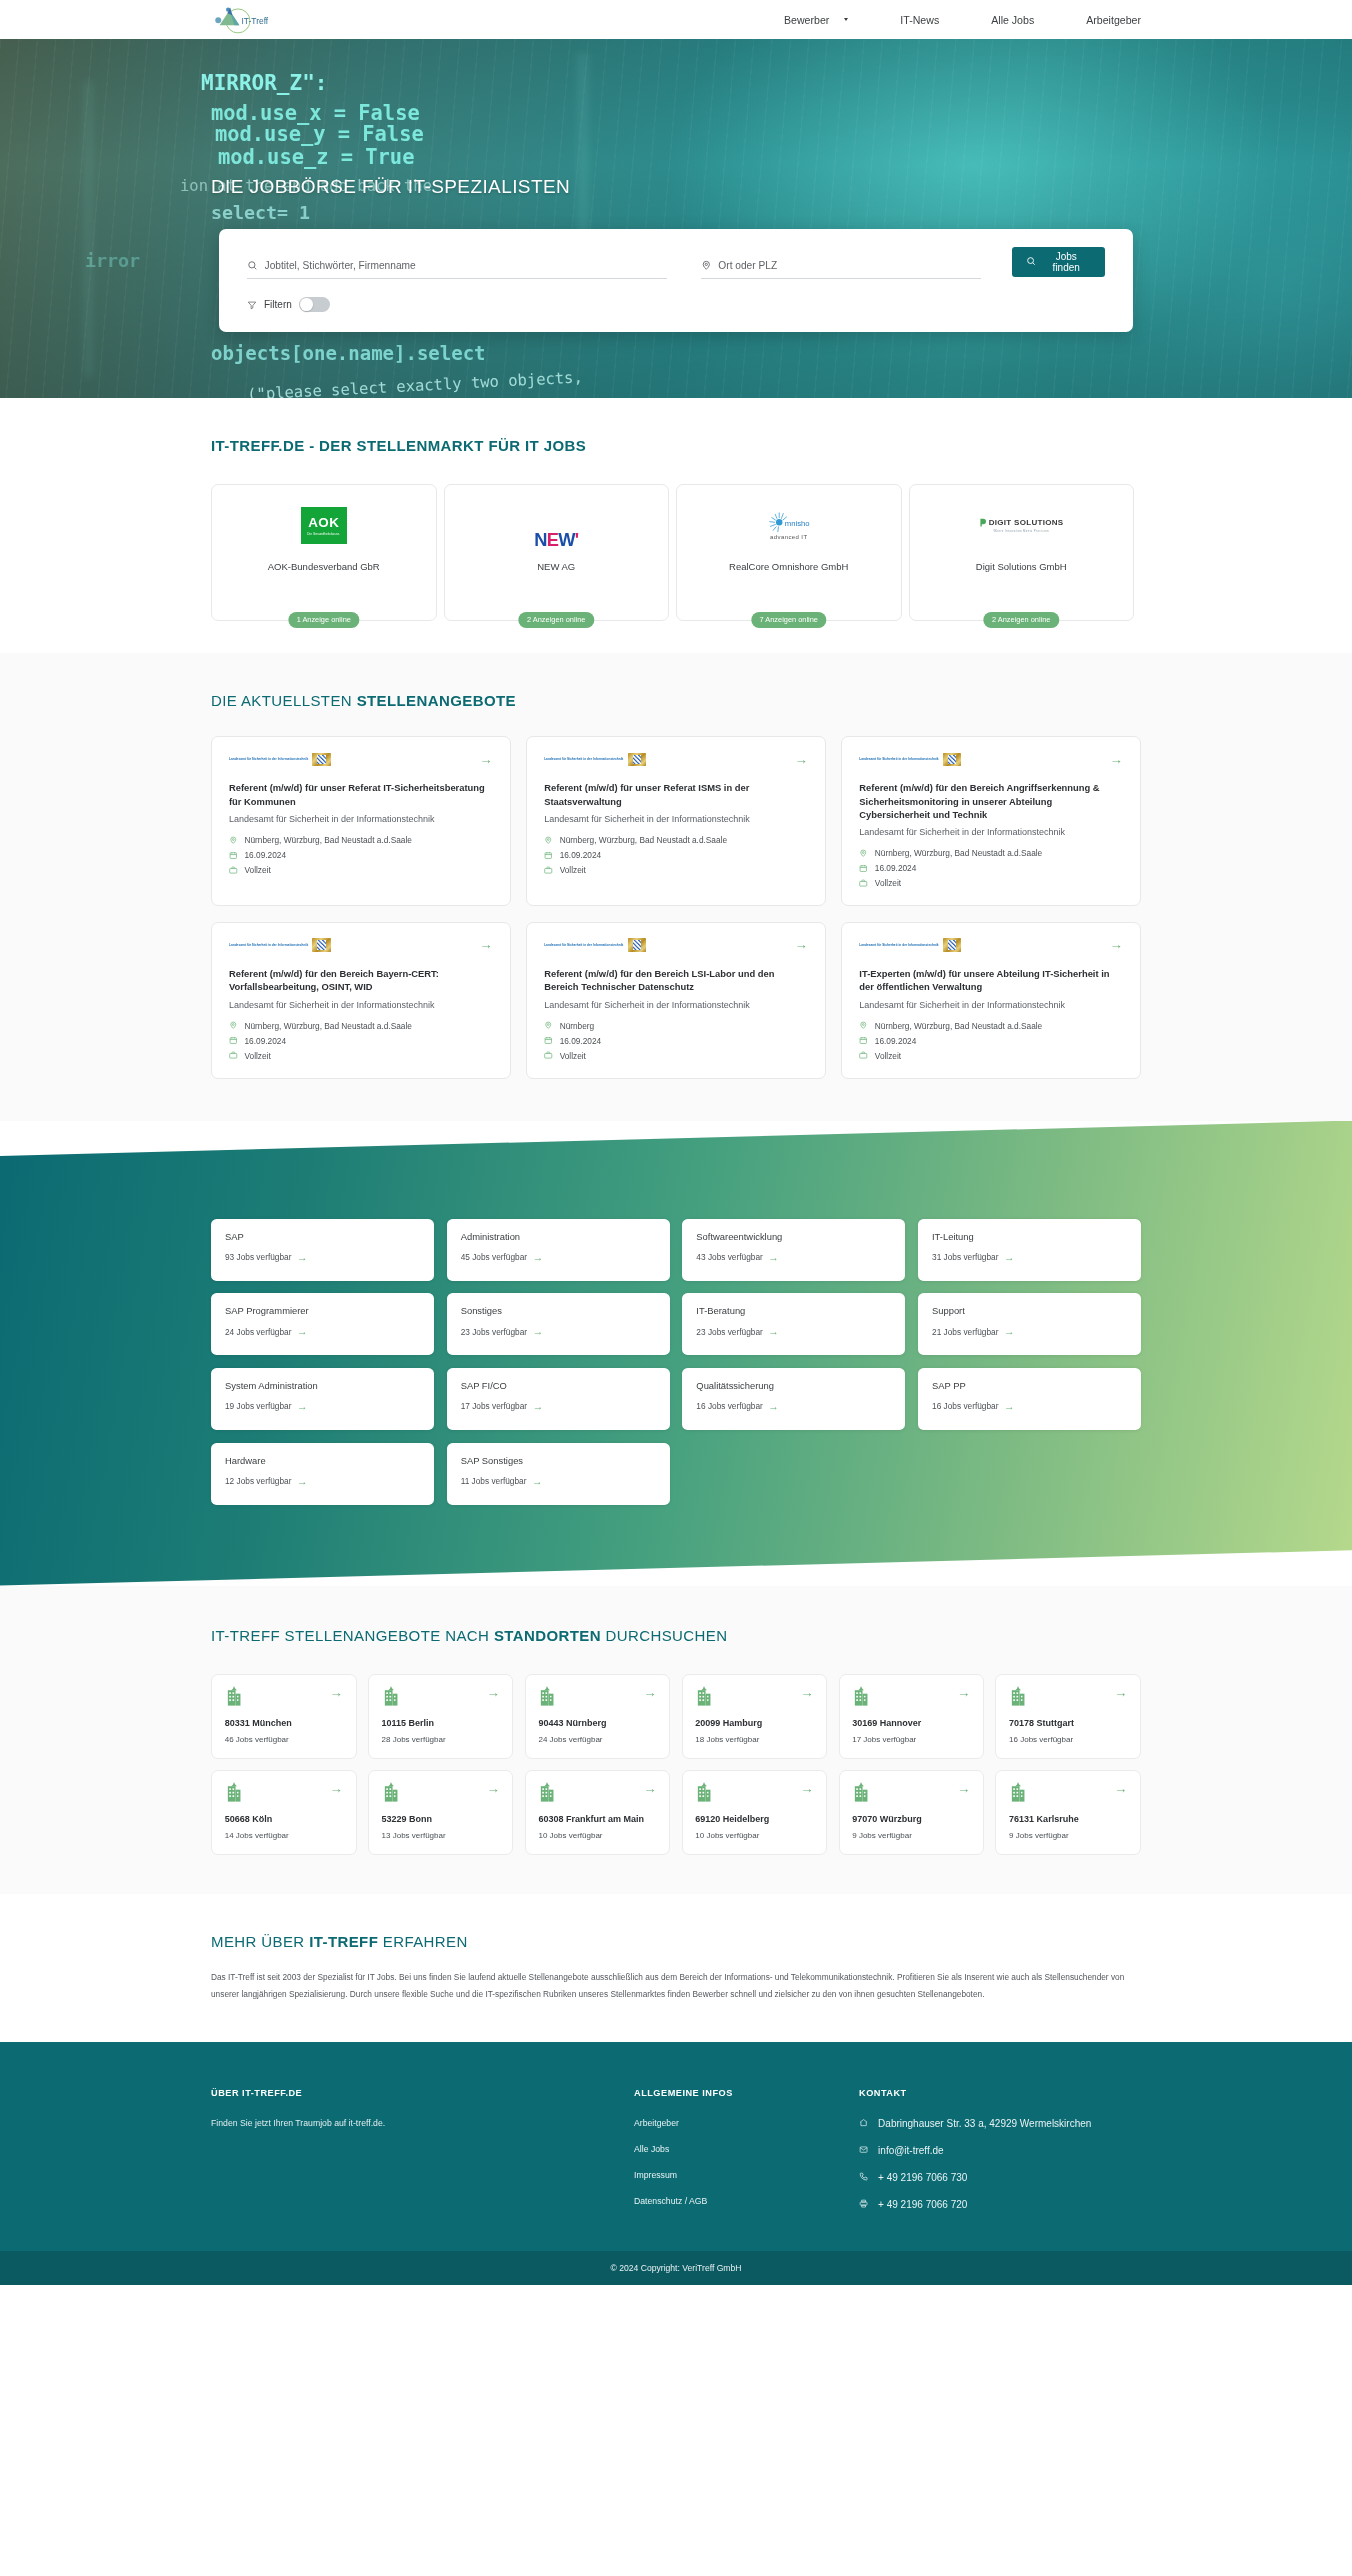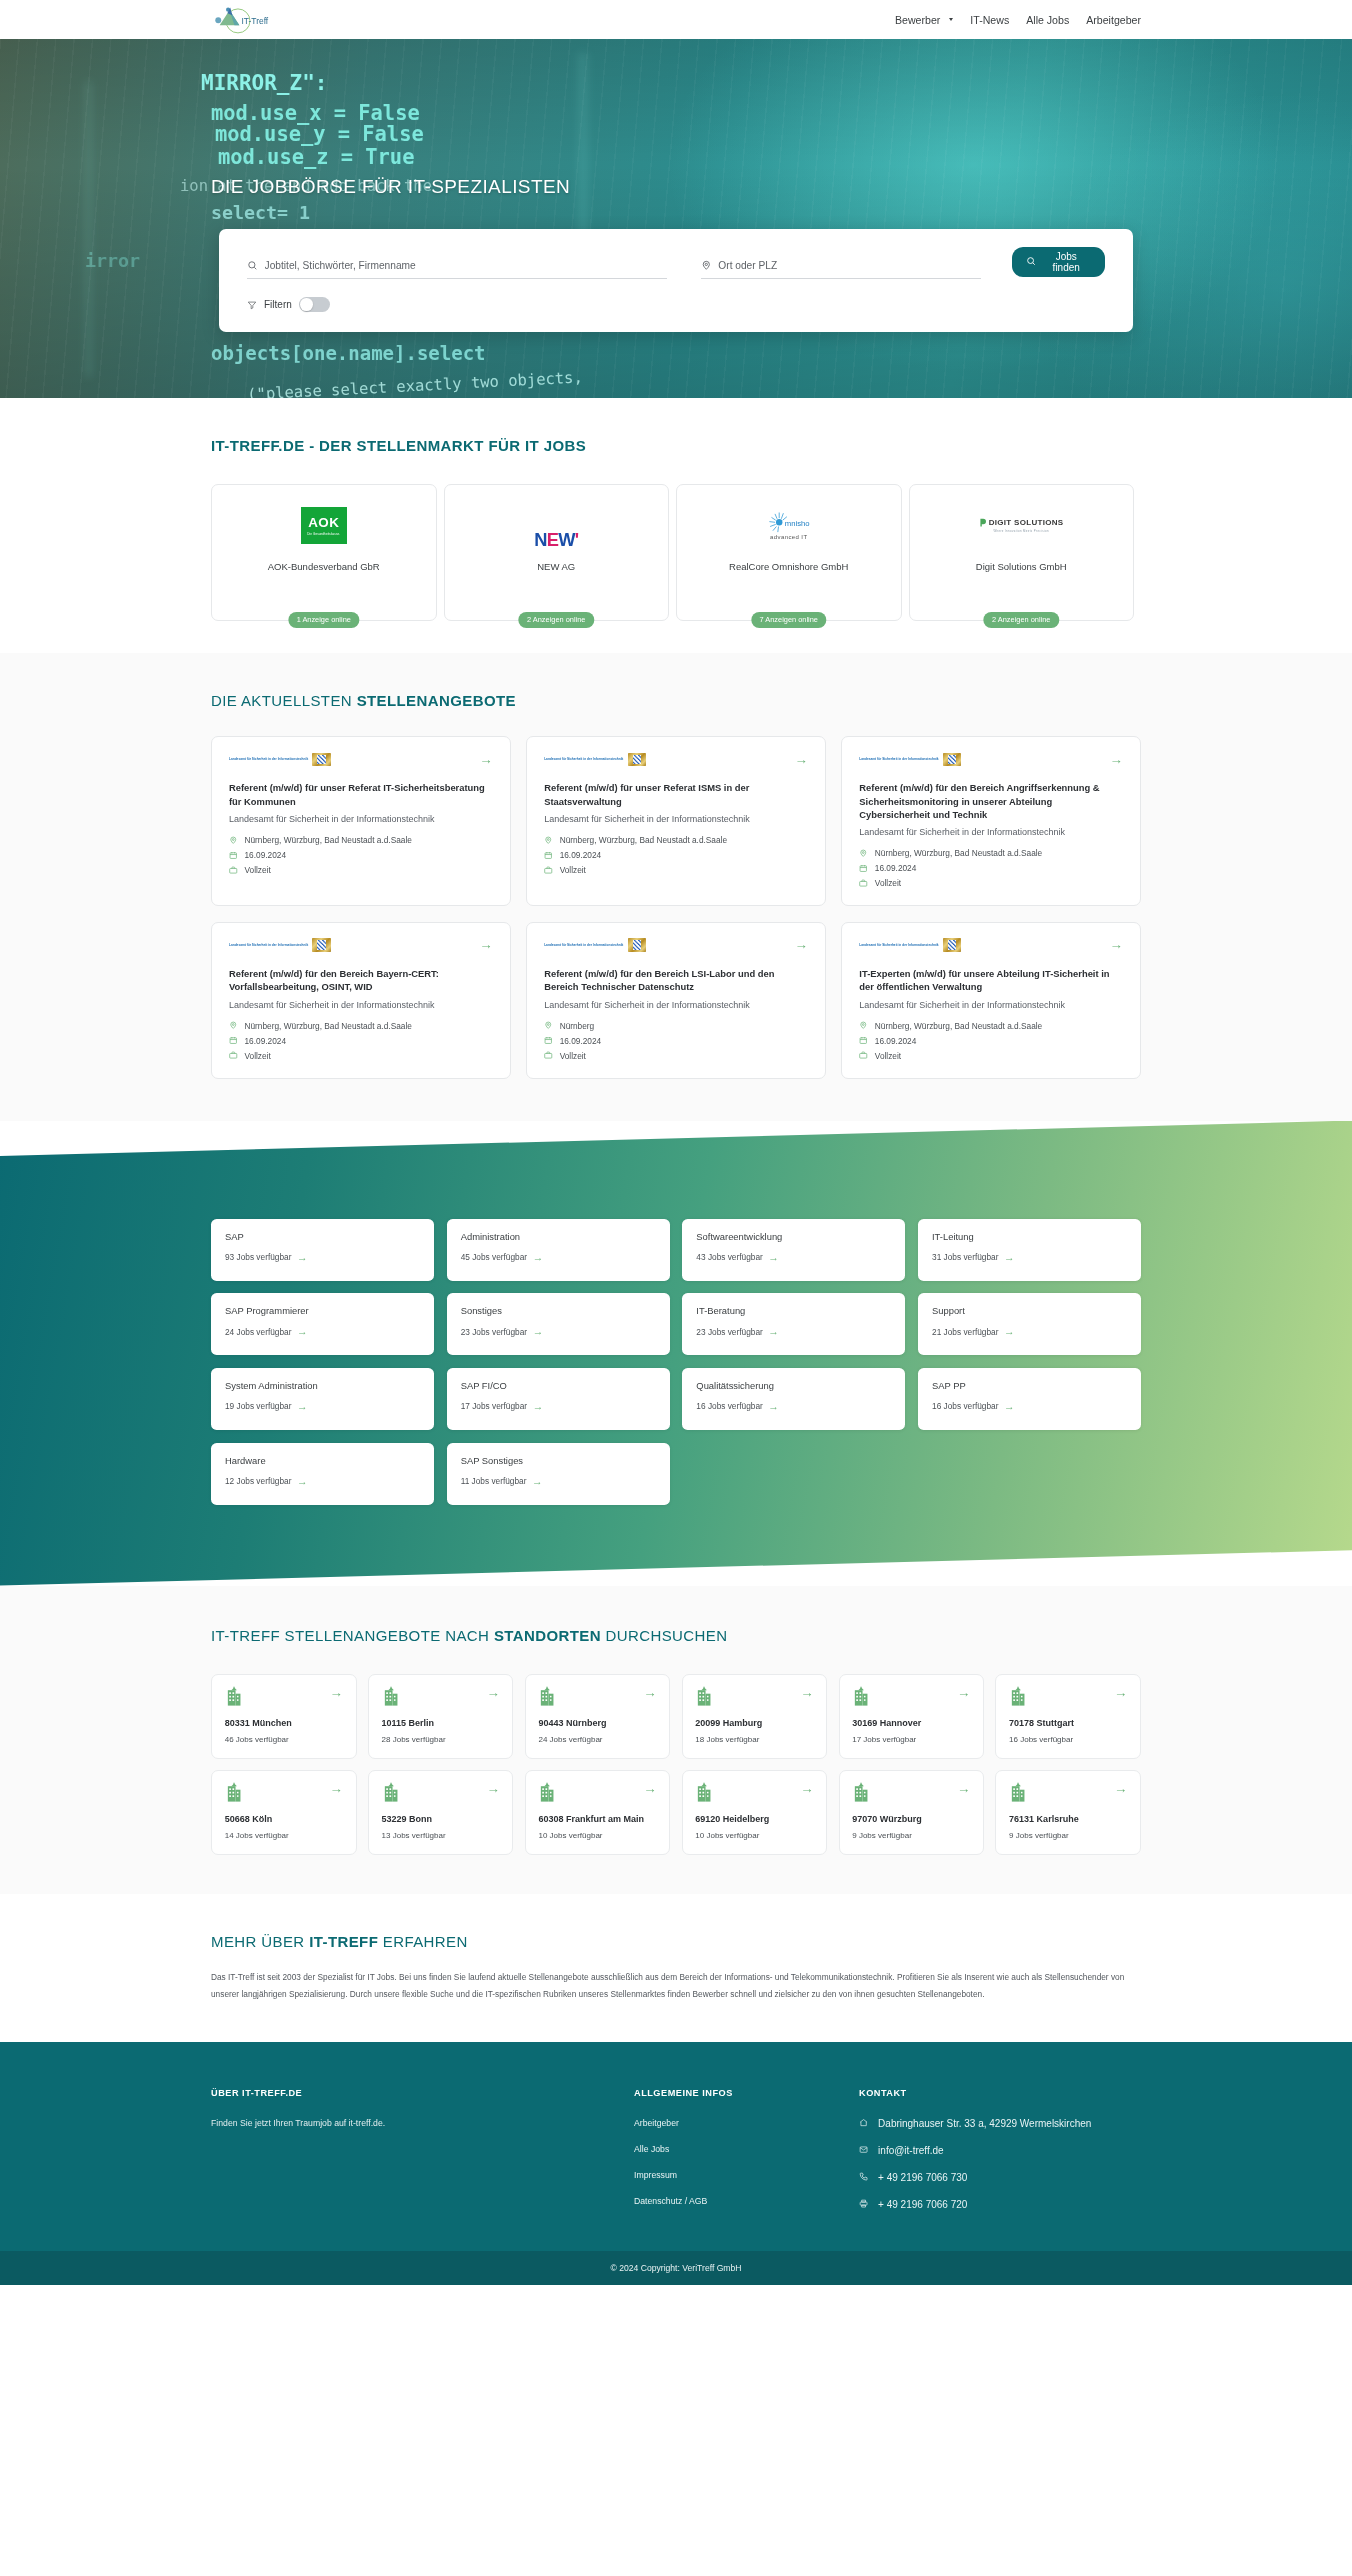--- a/index.html
+++ b/index.html
@@ -25,21 +25,22 @@
   .logo-wrap { display: flex; align-items: center; height: 39px; }
   .logo-svg { display:block; }
   .main-nav { display: flex; align-items: center; gap: 17px; }
   .nav-link {
     font-size: 10.6px;
     color: #3c4043;
     text-decoration: none;
     white-space: nowrap;
     display: flex;
     align-items: center;
-    gap: 9px;
+    gap: 15px;
+    margin-left: 35px;
   }
   .caret {
     width: 0; height: 0;
     border-left: 2.8px solid transparent;
     border-right: 2.8px solid transparent;
     border-top: 3.5px solid #3c4043;
     display: inline-block;
   }
 
   
@@ -123,21 +124,21 @@
     color: #3c4043;
     width: 100%;
     background: transparent;
   }
   .field-input::placeholder { color: #5f6368; }
   .icon-gray { color: #5f6368; display:flex; align-items:center; }
   .btn-search {
     background: #0b6a72;
     color: #fff;
     border: none;
-    border-radius: 11px;
+    border-radius: 3px;
     height: 30px;
     padding: 0 14px;
     font-size: 10px;
     display: flex;
     align-items: center;
     gap: 5.6px;
     cursor: pointer;
     font-family: "Liberation Sans", sans-serif;
     margin-bottom: 1.4px;
   }

